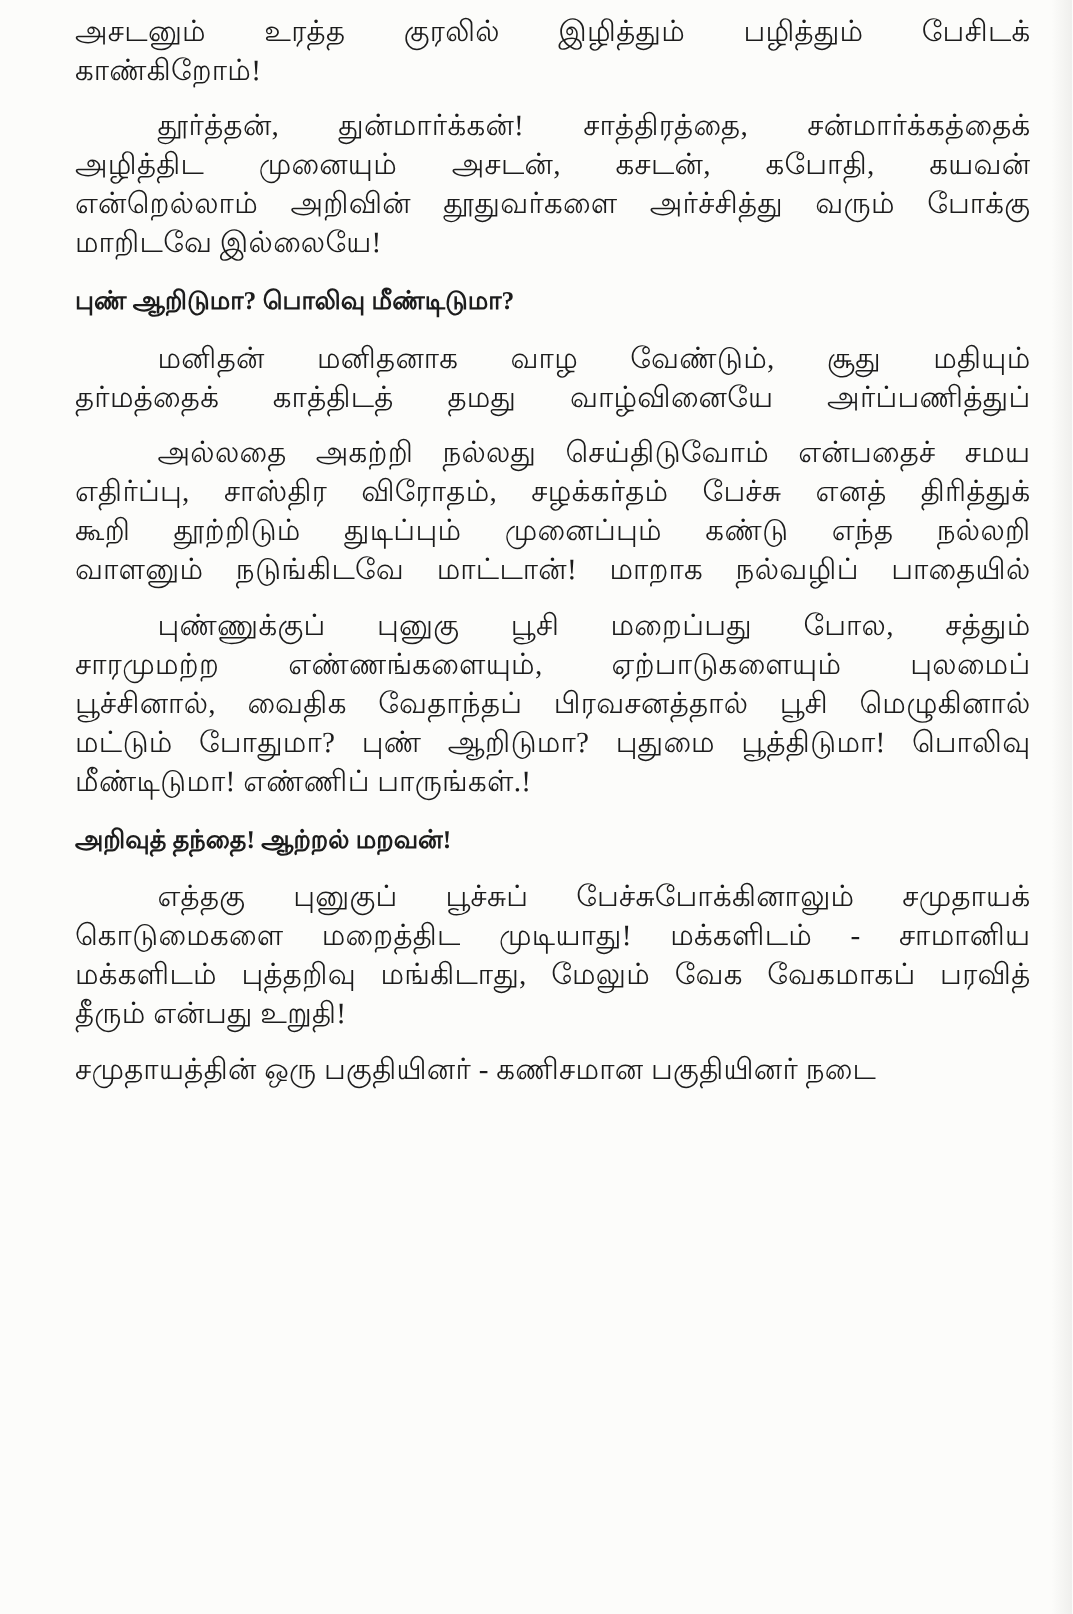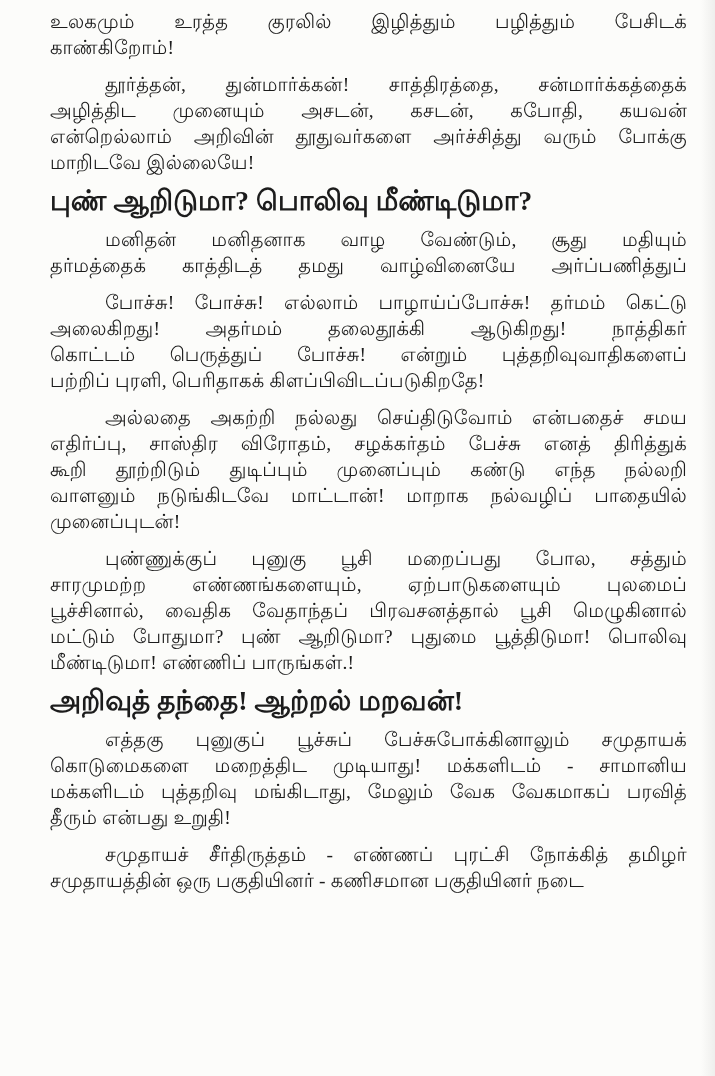--- a/index.html
+++ b/index.html
@@ -41,75 +41,67 @@
     white-space: normal;
   }
   .block.para .line.last { text-align-last: left; }
   .block.para .line.indent { text-indent: 55px; }
   .block.heading {
     margin-top: 7px;
     margin-bottom: 13px;
     font-weight: bold;
   }
   .block.heading .line {
-    font-size: 28px;
+    font-size: 17px;
     line-height: 27px;
     text-align: left;
     text-align-last: left;
   }
 </style>
 </head>
 <body>
 
 <div class="page">
   <div class="content" id="content">
       <div class="block para">
-        <div class="line">உலகமும் உரத்த குரலில் இழித்தும் பழித்தும் பேசிடக்</div>
+        <div class="line">அசடனும் உரத்த குரலில் இழித்தும் பழித்தும் பேசிடக்</div>
         <div class="line last">காண்கிறோம்!</div>
       </div>
       <div class="block para">
         <div class="line indent">தூர்த்தன், துன்மார்க்கன்! சாத்திரத்தை, சன்மார்க்கத்தைக்</div>
         <div class="line">அழித்திட முனையும் அசடன், கசடன், கபோதி, கயவன்</div>
         <div class="line">என்றெல்லாம் அறிவின் தூதுவர்களை அர்ச்சித்து வரும் போக்கு</div>
         <div class="line last">மாறிடவே இல்லையே!</div>
       </div>
       <div class="block heading">
         <div class="line last">புண் ஆறிடுமா? பொலிவு மீண்டிடுமா?</div>
       </div>
       <div class="block para">
         <div class="line indent">மனிதன் மனிதனாக வாழ வேண்டும், சூது மதியும்</div>
         <div class="line">தர்மத்தைக் காத்திடத் தமது வாழ்வினையே அர்ப்பணித்துப்</div>
       </div>
       <div class="block para">
-        <div class="line indent">போச்சு! போச்சு! எல்லாம் பாழாய்ப்போச்சு! தர்மம் கெட்டு</div>
-        <div class="line">அலைகிறது! அதர்மம் தலைதூக்கி ஆடுகிறது! நாத்திகர்</div>
-        <div class="line">கொட்டம் பெருத்துப் போச்சு! என்றும் புத்தறிவுவாதிகளைப்</div>
-        <div class="line last">பற்றிப் புரளி, பெரிதாகக் கிளப்பிவிடப்படுகிறதே!</div>
-      </div>
-      <div class="block para">
         <div class="line indent">அல்லதை அகற்றி நல்லது செய்திடுவோம் என்பதைச் சமய</div>
         <div class="line">எதிர்ப்பு, சாஸ்திர விரோதம், சழக்கர்தம் பேச்சு எனத் திரித்துக்</div>
         <div class="line">கூறி தூற்றிடும் துடிப்பும் முனைப்பும் கண்டு எந்த நல்லறி</div>
         <div class="line">வாளனும் நடுங்கிடவே மாட்டான்! மாறாக நல்வழிப் பாதையில்</div>
-        <div class="line last">முனைப்புடன்!</div>
       </div>
       <div class="block para">
         <div class="line indent">புண்ணுக்குப் புனுகு பூசி மறைப்பது போல, சத்தும்</div>
         <div class="line">சாரமுமற்ற எண்ணங்களையும், ஏற்பாடுகளையும் புலமைப்</div>
         <div class="line">பூச்சினால், வைதிக வேதாந்தப் பிரவசனத்தால் பூசி மெழுகினால்</div>
         <div class="line">மட்டும் போதுமா? புண் ஆறிடுமா? புதுமை பூத்திடுமா! பொலிவு</div>
         <div class="line last">மீண்டிடுமா! எண்ணிப் பாருங்கள்.!</div>
       </div>
       <div class="block heading">
         <div class="line last">அறிவுத் தந்தை! ஆற்றல் மறவன்!</div>
       </div>
       <div class="block para">
         <div class="line indent">எத்தகு புனுகுப் பூச்சுப் பேச்சுபோக்கினாலும் சமுதாயக்</div>
         <div class="line">கொடுமைகளை மறைத்திட முடியாது! மக்களிடம் - சாமானிய</div>
         <div class="line">மக்களிடம் புத்தறிவு மங்கிடாது, மேலும் வேக வேகமாகப் பரவித்</div>
         <div class="line last">தீரும் என்பது உறுதி!</div>
       </div>
       <div class="block para">
-        <div class="line indent">சமுதாயச் சீர்திருத்தம் - எண்ணப் புரட்சி நோக்கித் தமிழர்</div>
         <div class="line last">சமுதாயத்தின் ஒரு பகுதியினர் - கணிசமான பகுதியினர் நடை</div>
       </div>
     </div>
 </div>
 
 </body></html>

